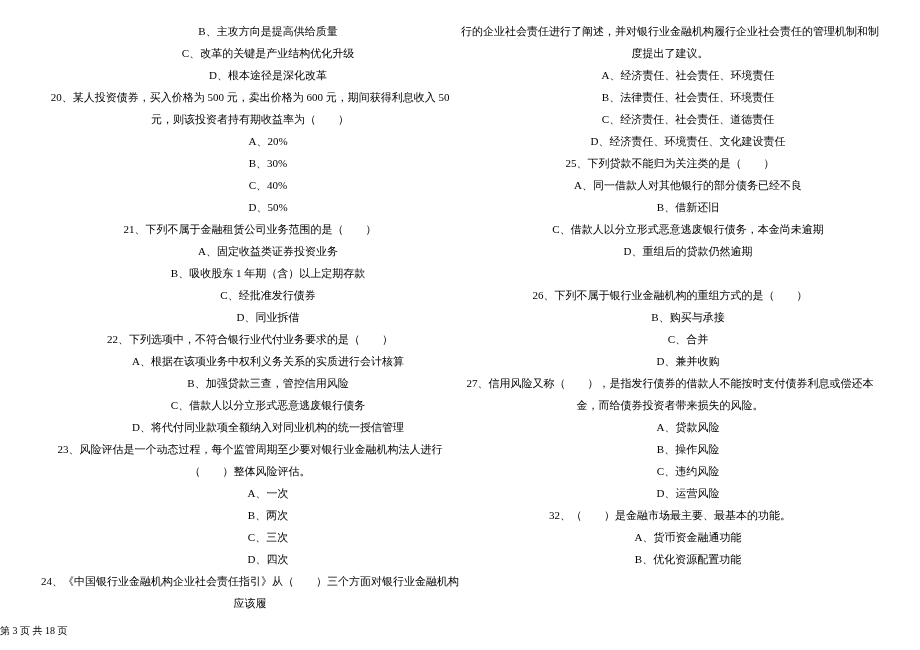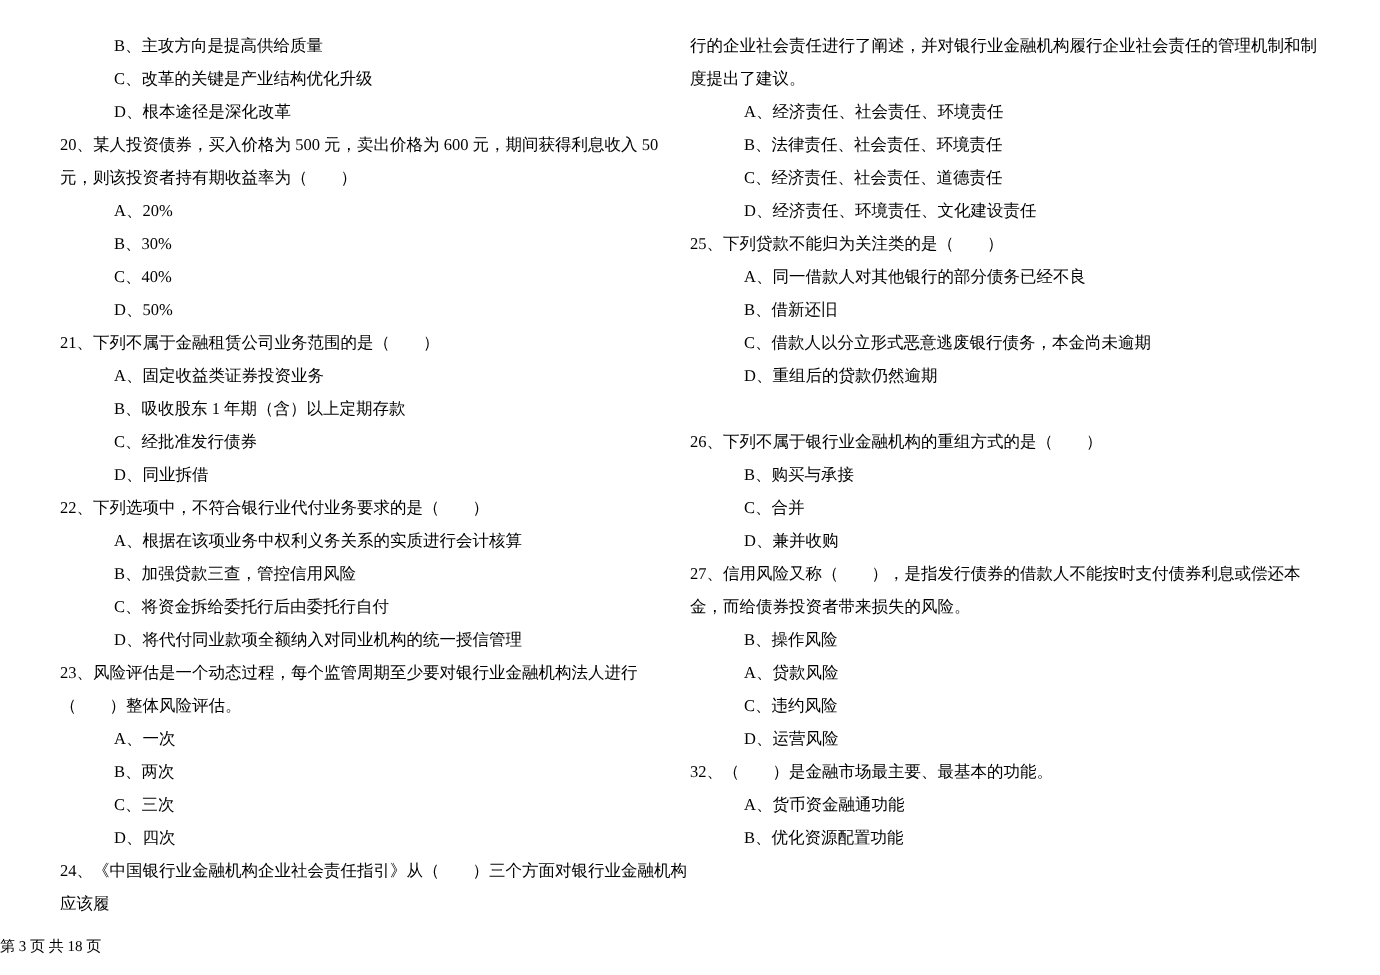--- a/index.html
+++ b/index.html
@@ -9,20 +9,21 @@
       background: #fff;
       font-family: "SimSun", "宋体", serif;
       font-size: 11px;
       color: #000;
       overflow: hidden;
       position: relative;
     }
     .page {
       display: flex;
       padding: 20px 40px 10px 40px;
+      text-align: center;
     }
     .column {
       flex: 1;
       line-height: 2.0;
     }
     .option {
       padding-left: 36px;
     }
     .question {
       padding-left: 0;
@@ -50,21 +51,21 @@
     <div class="option">C、40%</div>
     <div class="option">D、50%</div>
     <div class="question">21、下列不属于金融租赁公司业务范围的是（　　）</div>
     <div class="option">A、固定收益类证券投资业务</div>
     <div class="option">B、吸收股东 1 年期（含）以上定期存款</div>
     <div class="option">C、经批准发行债券</div>
     <div class="option">D、同业拆借</div>
     <div class="question">22、下列选项中，不符合银行业代付业务要求的是（　　）</div>
     <div class="option">A、根据在该项业务中权利义务关系的实质进行会计核算</div>
     <div class="option">B、加强贷款三查，管控信用风险</div>
-    <div class="option">C、将资金拆给委托行后由委托行自付</div>
+    <div class="option">C、借款人以分立形式恶意逃废银行债务</div>
     <div class="option">D、将代付同业款项全额纳入对同业机构的统一授信管理</div>
     <div class="question">23、风险评估是一个动态过程，每个监管周期至少要对银行业金融机构法人进行（　　）整体风险评估。</div>
     <div class="option">A、一次</div>
     <div class="option">B、两次</div>
     <div class="option">C、三次</div>
     <div class="option">D、四次</div>
     <div class="question">24、《中国银行业金融机构企业社会责任指引》从（　　）三个方面对银行业金融机构应该履</div>
   </div>
 
   <div class="column">
@@ -77,22 +78,22 @@
     <div class="option">A、同一借款人对其他银行的部分债务已经不良</div>
     <div class="option">B、借新还旧</div>
     <div class="option">C、借款人以分立形式恶意逃废银行债务，本金尚未逾期</div>
     <div class="option">D、重组后的贷款仍然逾期</div>
     <div style="height:22px"></div>
     <div class="question">26、下列不属于银行业金融机构的重组方式的是（　　）</div>
     <div class="option">B、购买与承接</div>
     <div class="option">C、合并</div>
     <div class="option">D、兼并收购</div>
     <div class="question">27、信用风险又称（　　），是指发行债券的借款人不能按时支付债券利息或偿还本金，而给债券投资者带来损失的风险。</div>
+    <div class="option">A、贷款风险</div>
     <div class="option">B、操作风险</div>
-    <div class="option">A、贷款风险</div>
     <div class="option">C、违约风险</div>
     <div class="option">D、运营风险</div>
     <div class="question">32、（　　）是金融市场最主要、最基本的功能。</div>
     <div class="option">A、货币资金融通功能</div>
     <div class="option">B、优化资源配置功能</div>
   </div>
 </div>
 
 <div class="footer">第 3 页 共 18 页</div>
 

